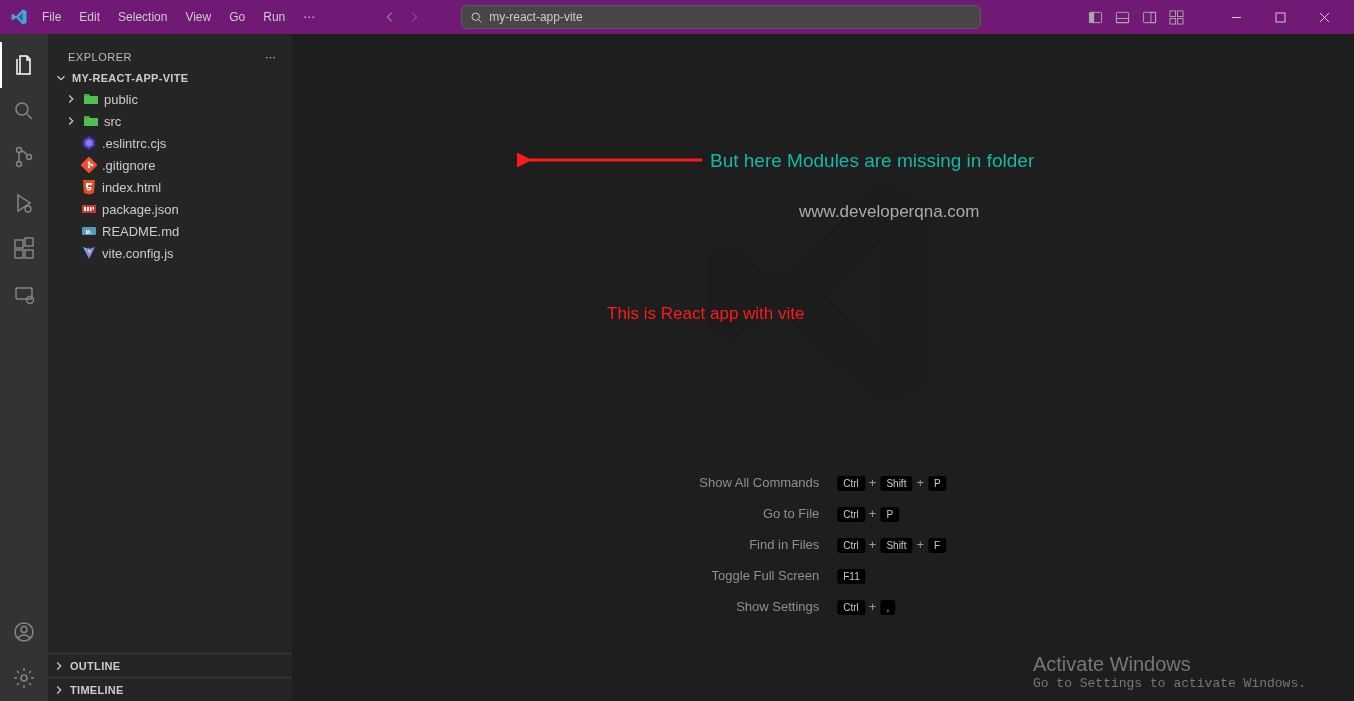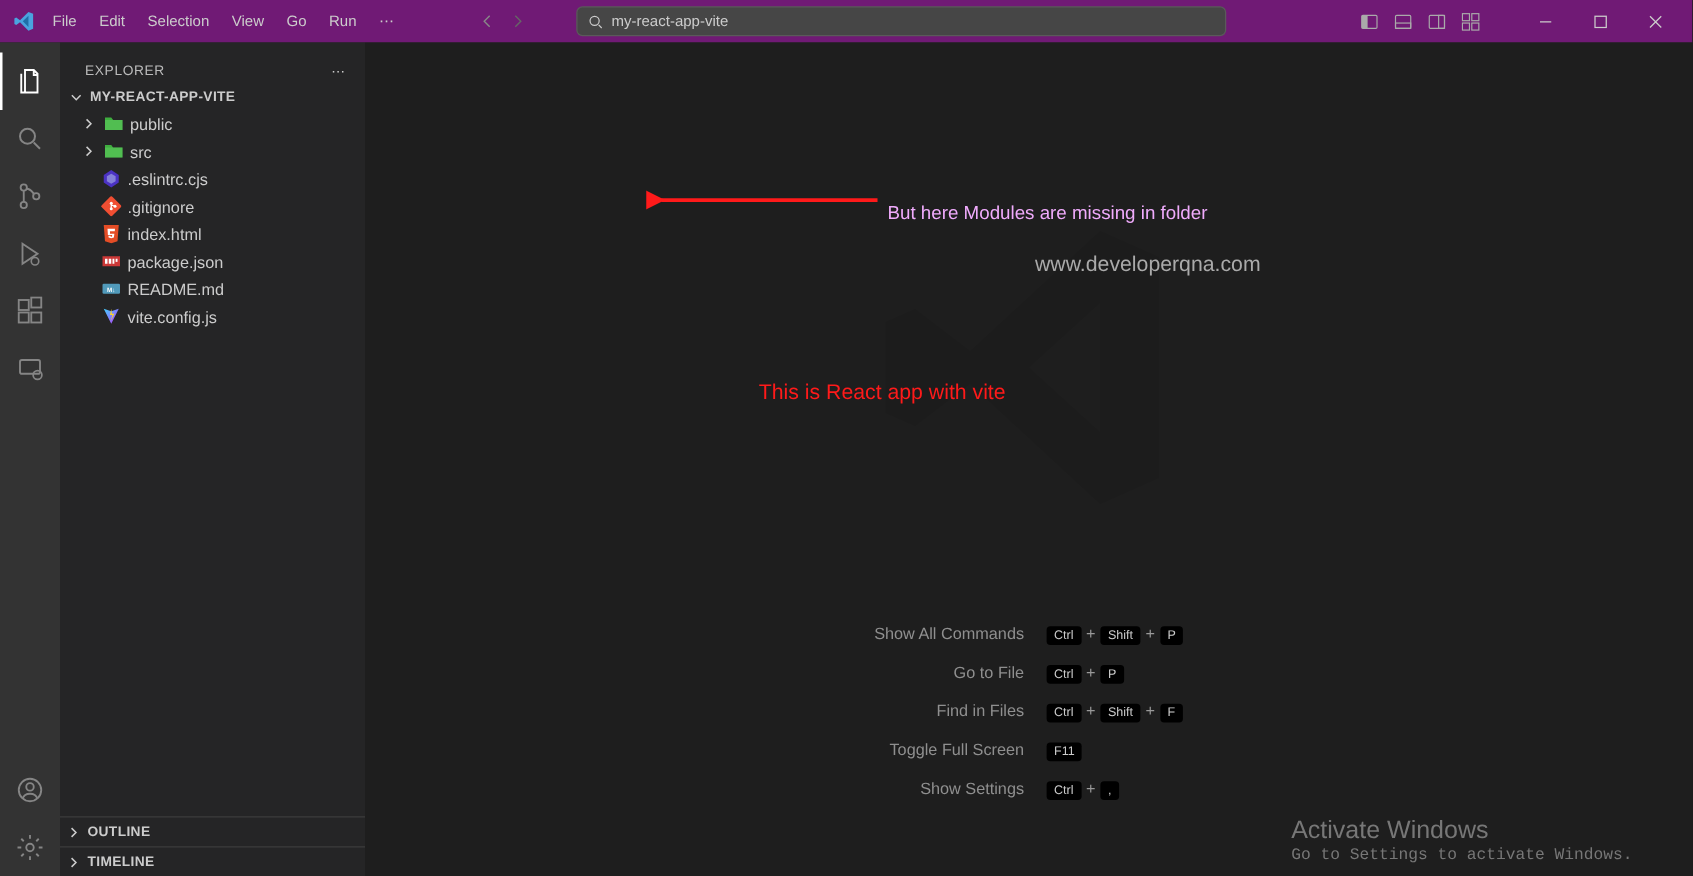--- a/index.html
+++ b/index.html
@@ -43,32 +43,32 @@
 .tree-row .indent { width:12px; }
 .file-ico { width:16px; height:16px; flex-shrink:0; display:flex; align-items:center; justify-content:center; }
 .folder-ico { color:#4ec14e; }
 .sidebar-footer { margin-top:auto; }
 .collapse-section { border-top:1px solid #3c3c3c; height:24px; display:flex; align-items:center; gap:4px; padding-left:4px; font-size:11px; font-weight:700; letter-spacing:0.3px; color:#ccc; }
 
 
 .editor { flex:1; background:#1e1e1e; position:relative; }
 .vscode-logo { position:absolute; left:50%; top:130px; transform:translateX(-50%); opacity:0.06; }
 .vscode-logo svg { width:260px; height:260px; }
-.shortcuts { position:absolute; left:50%; top:457px; transform:translateX(-50%); display:table; font-size:13px; color:#9a9a9a; }
+.shortcuts { position:absolute; left:50%; top:433px; transform:translateX(-50%); display:table; font-size:13px; color:#9a9a9a; }
 .sc-row { display:table-row; }
 .sc-label, .sc-keys { display:table-cell; padding:8px 9px; vertical-align:middle; }
 .sc-label { text-align:right; color:#8f8f8f; }
 .sc-keys { text-align:left; color:#888; }
 .kbd { background:#000000; color:#ccc; border-radius:3px; padding:2px 6px; font-size:10px;text-align:center; }
 .plus { padding:0 4px; color:#999; }
 
 
-.anno1 { position:absolute; left:418px; top:128px; color:#f0abfc; font-size:15px; font-weight:400; }
+.anno1 { position:absolute; left:418px; top:116px; color:#14b8a6; font-size:19px; font-weight:400; }
 .anno2 { position:absolute; left:315px; top:270px; color:#ff1a1a; font-size:17px; }
-.watermark { position:absolute; left:536px; top:168px; color:#aaa; font-size:17px; }
+.watermark { position:absolute; left:507px; top:168px; color:#aaa; font-size:17px; }
 .arrow { position:absolute; left:225px; top:112px; }
 .activate { position:absolute; right:48px; bottom:10px; color:#777; }
 .activate .big { font-size:20px; }
 .activate .small { font-size:13px;font-family:Liberation Mono, monospace; }
 </style>
 </head>
 <body>
 
 <div class="titlebar">
   <svg class="logo" viewBox="0 0 24 24">

